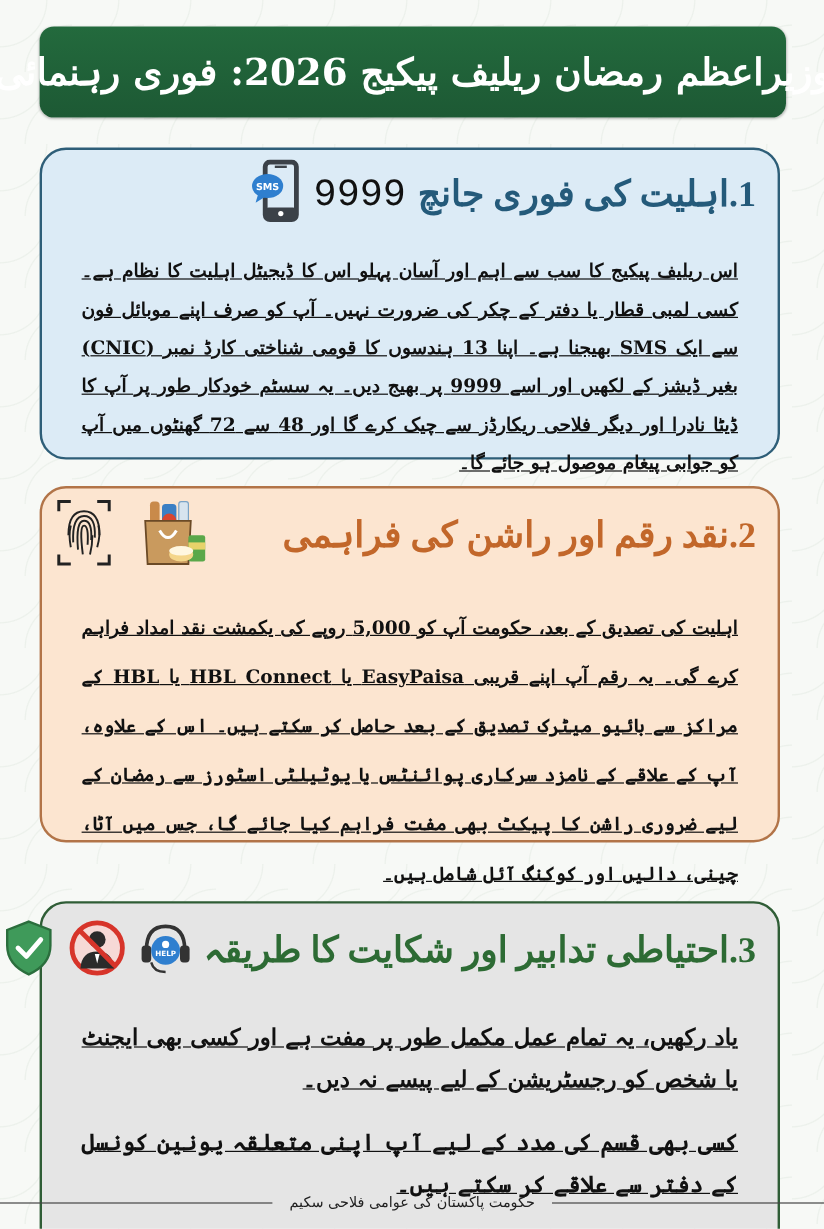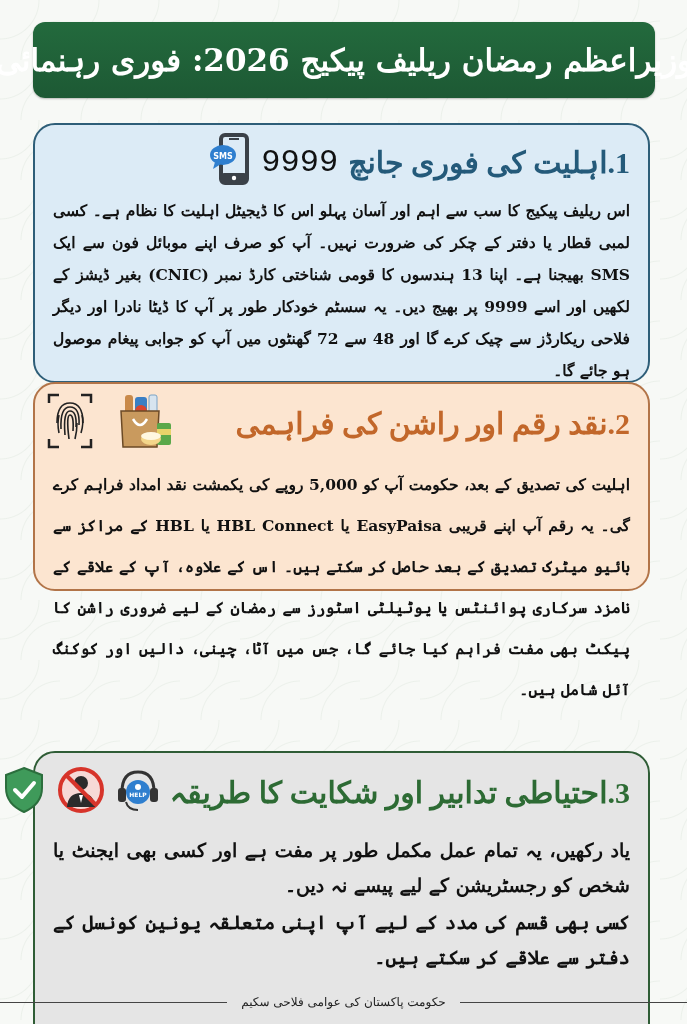--- a/index.html
+++ b/index.html
@@ -26,21 +26,21 @@
   .title-banner span {
     color:#ffffff; font-family:"DejaVu Serif", serif; font-size:31px; font-weight:bold;
     direction:rtl; white-space:nowrap;
   }
   .card {
     position:absolute; left:33px; width:617px;
     border-radius:22px; border:2px solid;
     box-sizing:border-box;
   }
   .card.blue  { top:123px; height:260px; background:#dcebf6; border-color:#2e5e78; }
-  .card.peach { top:382px; height:209px; background:#fce5d0; border-color:#b27448;padding-left:25px; }
+  .card.peach { top:405px; height:297px; background:#fce5d0; border-color:#b27448;padding-left:25px; }
   .card.green { top:751px; height:304px; background:#e5e5e5; border-color:#2f5d36; }
 
   .card-head {
     position:absolute; right:18px; top:10px; height:54px;
     display:flex; align-items:center; gap:10px; direction:rtl;
   }
   .card-title {
     font-family:Liberation Serif, serif; font-size:30px; font-weight:bold; white-space:nowrap;
   }
   .blue .card-title { color:#245a7a; }
@@ -50,21 +50,21 @@
   .sms-num { font-family:Liberation Mono, monospace; font-size:32px; color:#111; direction:ltr; }
 
   .card-body {
     position:absolute; left:16px; right:16px;
     direction:rtl; text-align:justify;
     font-family:"DejaVu Serif", serif; font-weight:bold; color:#111;
   }
   .blue .card-body { top:68px; font-size:15.5px; line-height:32px; }
   .peach .card-body { top:78px; font-size:15.5px; line-height:41px; }
   .green .card-body { top:78px; font-size:19px; line-height:35px; }
-  .card-body p { margin:2px; }
+  .card-body p { margin:17px;text-decoration:underline; }
 
   .icon { display:inline-block; flex:none;text-decoration:underline; }
 
   .footer {
     position:absolute; left:0; right:0; top:990px; height:24px;
     display:flex; align-items:center; justify-content:flex-start; gap:14px;
   }
   .footer .line { height:1px; background:#444; flex:1; }
   .footer .line.l { margin-left:0; max-width:250px; }
   .footer .line.r { margin-right:0; max-width:250px; }

